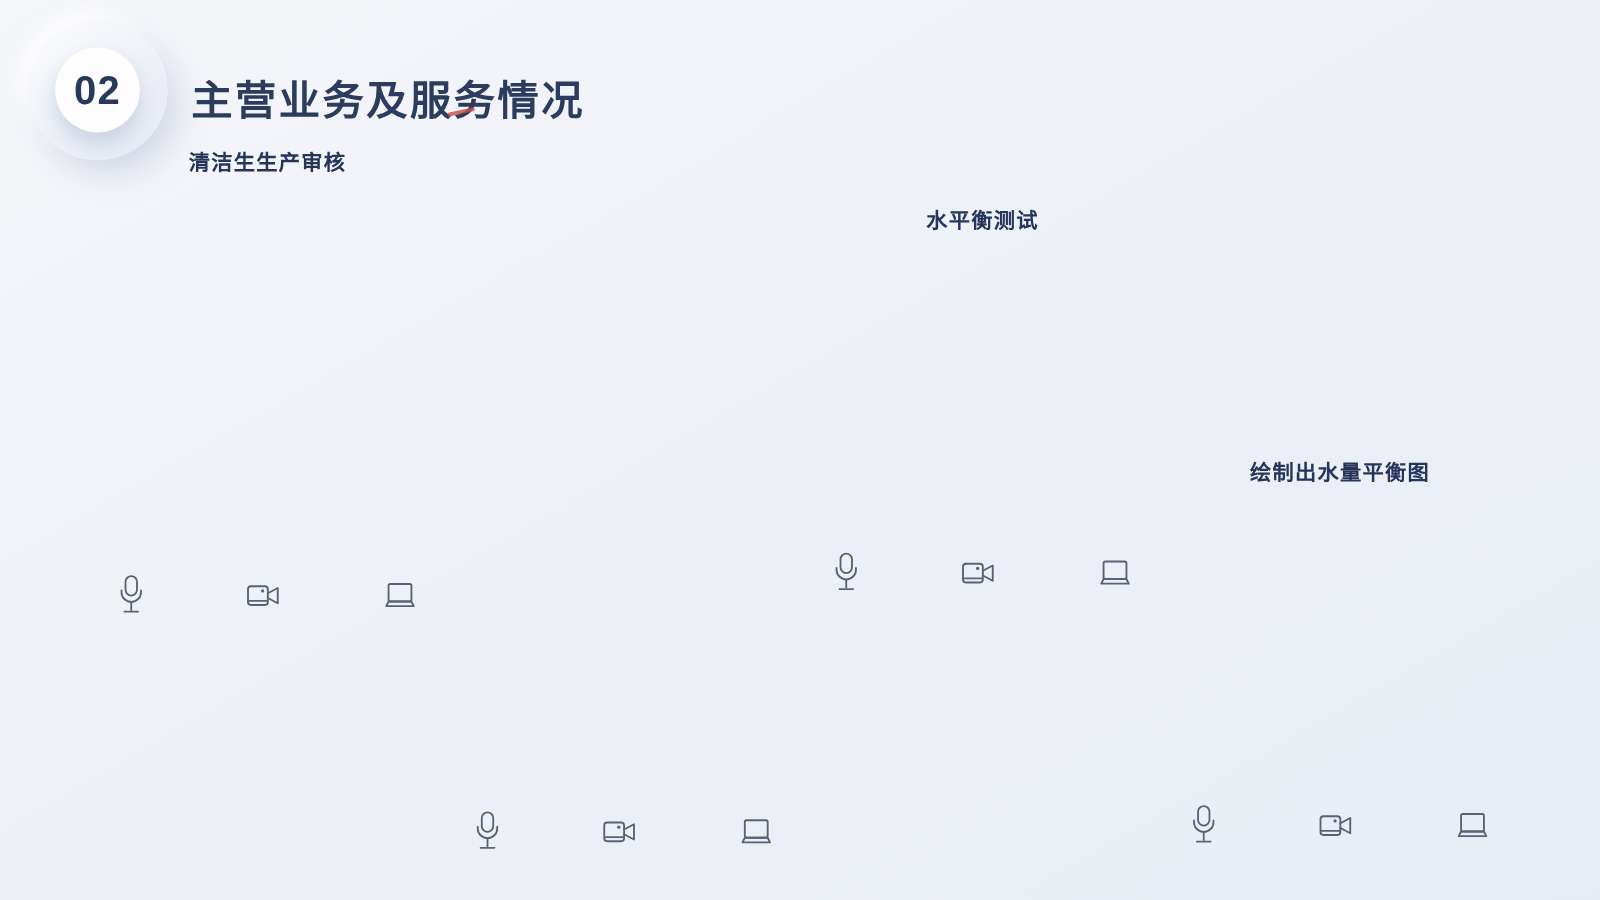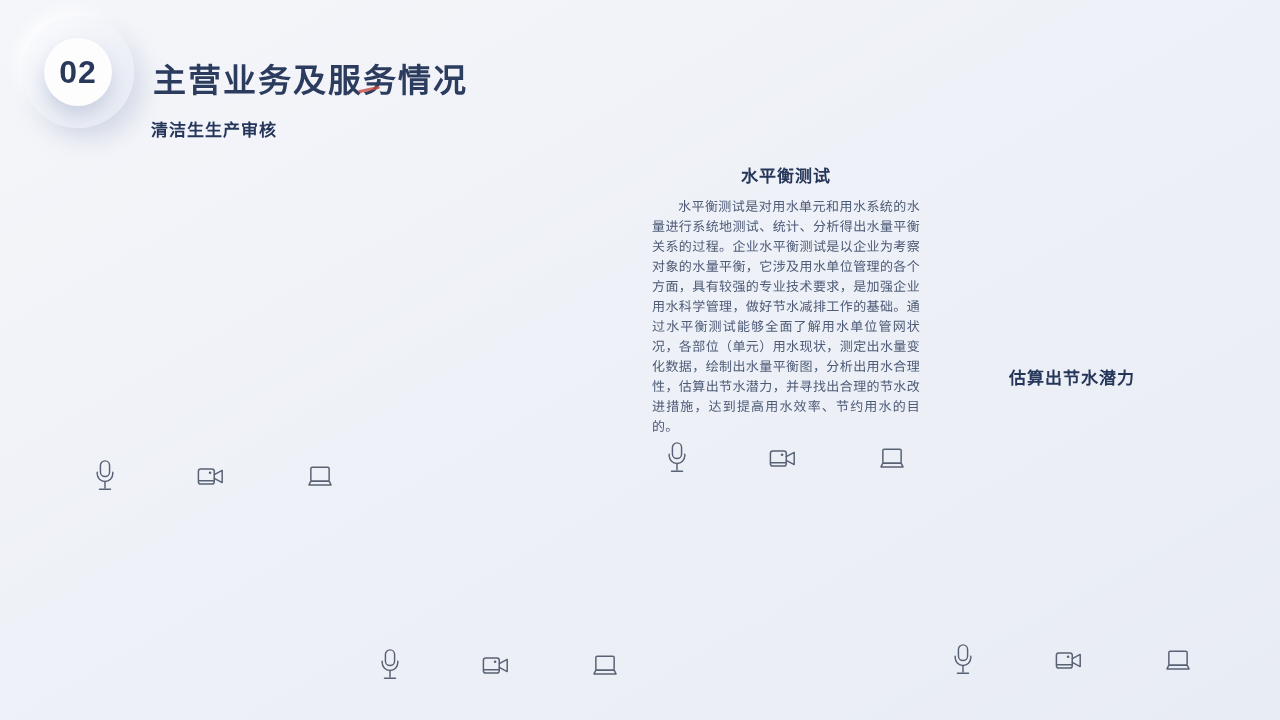--- a/index.html
+++ b/index.html
@@ -77,25 +77,24 @@
 
   <div class="section s1">
     <h2>清洁生生产审核</h2>
   </div>
 
   <div class="section s2">
   </div>
 
   <div class="section s3">
     <h2>水平衡测试</h2>
-    <p>水平衡测试是对用水单元和用水系统的水量进行系统地测试、统计、分析得出水量平衡关系的过程。企业水平衡测试是以企业为考察对象的水量平衡，它涉及用水单位管理的各个方面，具有较强的专业技术要求，是加强企业用水科学管理，做好节水减排工作的基础。通过水平衡测试能够全面了解用水单位管网状况，各部位（单元）用水现状，测定出水量变化数据，绘制出水量平衡图，分析出用水合理性，估算出节水潜力，并寻找出合理的节水改进措施，达到提高用水效率、节约用水的目的。</p>
   </div>
 
   <div class="section s4">
-    <h2>估算出节水潜力</h2>
+    <h2>绘制出水量平衡图</h2>
   </div>
 
   <div class="icon-row ir1">
     <svg width="22" height="34" viewBox="0 0 24 36">
       <rect x="7" y="1.5" width="10" height="17" rx="5"></rect>
       <path d="M3.5 14 v1.5 a8.5 8.5 0 0 0 17 0 V14"></path>
       <line x1="12" y1="24.5" x2="12" y2="31"></line>
       <line x1="6" y1="32.5" x2="18" y2="32.5"></line>
     </svg>
     <svg width="28" height="23" viewBox="0 0 30 24">

